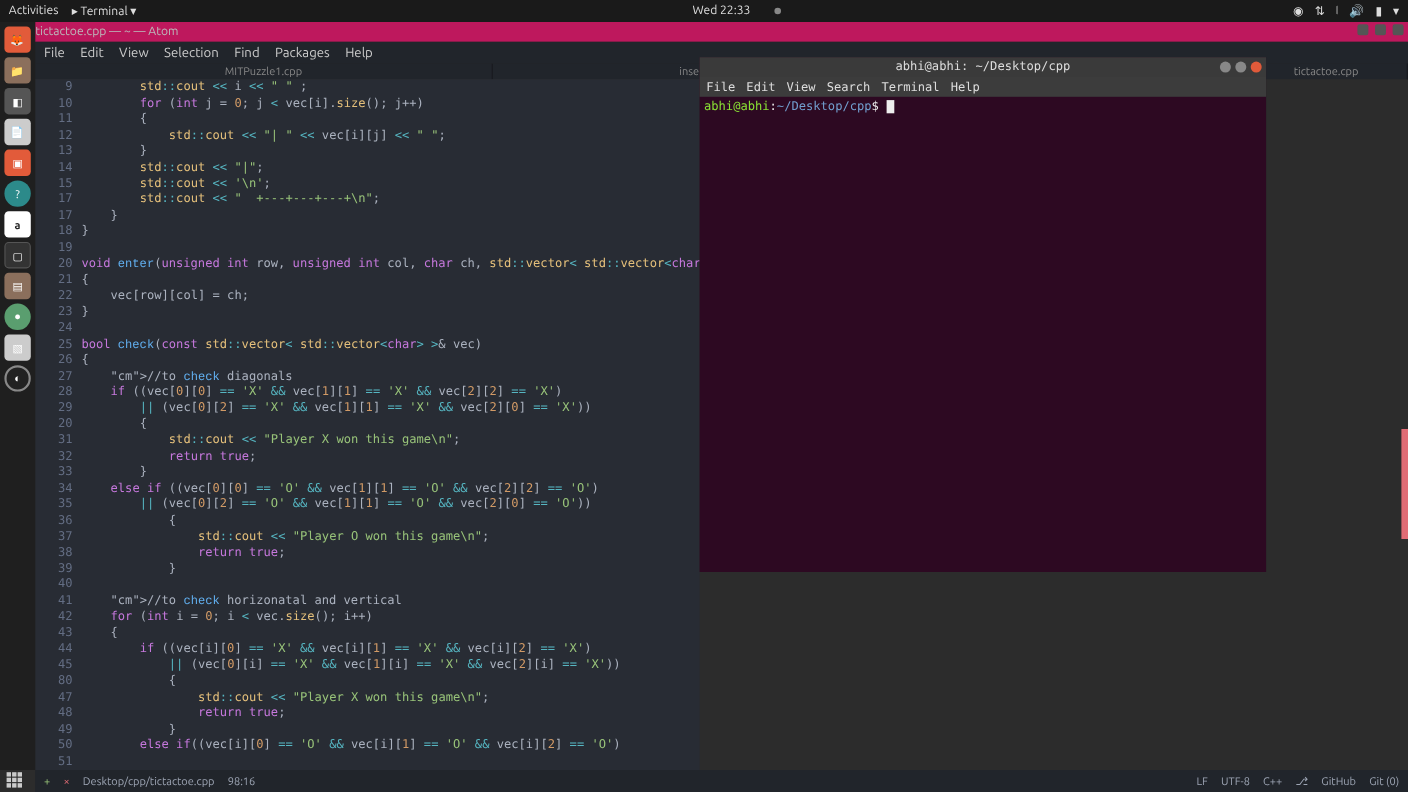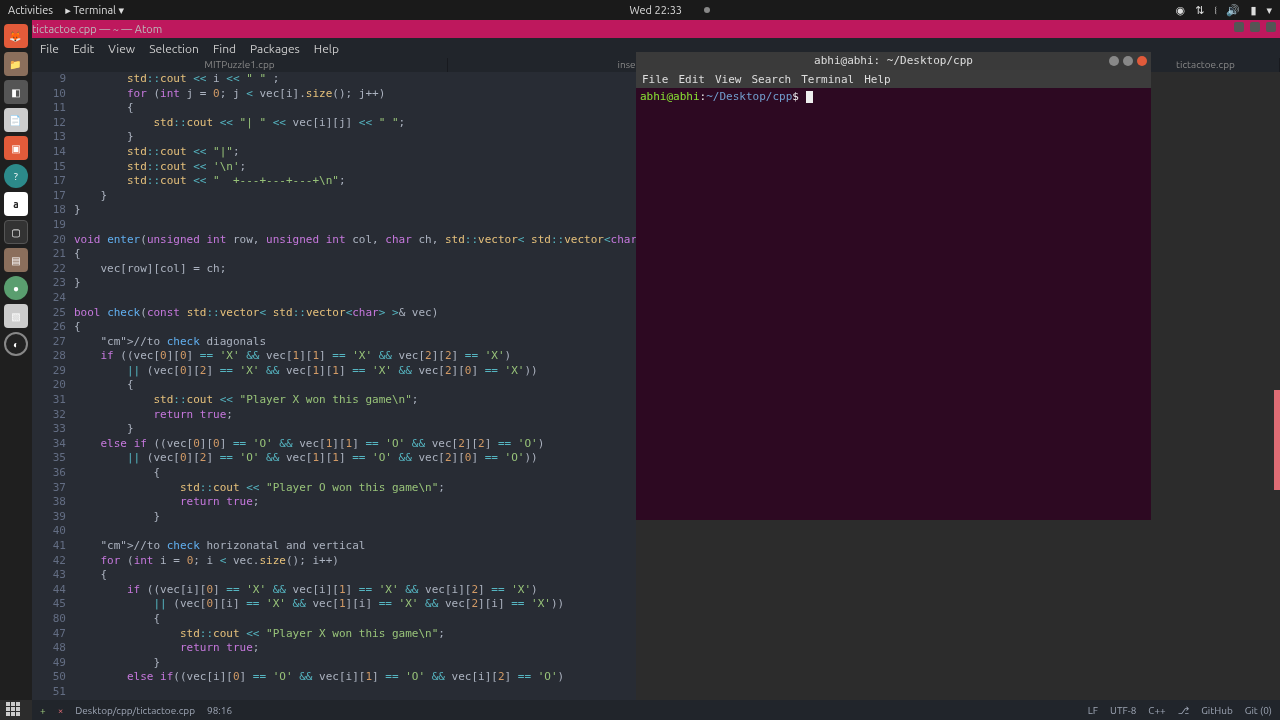--- a/index.html
+++ b/index.html
@@ -33,21 +33,21 @@
 .atom-tab { flex: 1; text-align: center; line-height: 14px; border-right: 1px solid #181a1f; }
 
 .editor { position: absolute; top: 72px; left: 32px; width: 604px; bottom: 20px; background: #282c34; font-family: 'Menlo', 'Consolas', monospace; font-size: 11px; line-height: 14.6px; overflow: hidden; }
 .gutter { position: absolute; left: 0; top: 0; bottom: 0; width: 38px; text-align: right; color: #636d83; padding-right: 4px; }
 .code { position: absolute; left: 38px; right: 0; top: 0; bottom: 0; white-space: pre; color: #abb2bf; padding-left: 4px; }
 .gutter-line { height: 14.6px; }
 .code-line { height: 14.6px; }
 
 .k1 { color: #c678dd; } 
 .k2 { color: #e5c07b; } 
-.fn { color: #61afef; } 
+.fn { color: #61afef; font-family: Liberation Mono, monospace; } 
 .st { color: #98c379; } 
 .nm { color: #d19a66; } 
 .op { color: #56b6c2; } 
 
 .terminal { position: absolute; top: 52px; left: 636px; width: 515px; height: 468px; background: #2d0922; color: #eee; font-family: monospace; font-size: 11px; z-index: 10; }
 .term-title { height: 18px; background: #3a3a3a; color: #ddd; text-align: center; font-size: 11px; line-height: 18px; position: relative; }
 .term-btns { position: absolute; right: 4px; top: 4px; display: flex; gap: 4px; }
 .tbtn { width: 10px; height: 10px; border-radius: 50%; }
 .tbtn-min { background: #888; }
 .tbtn-max { background: #888; }

